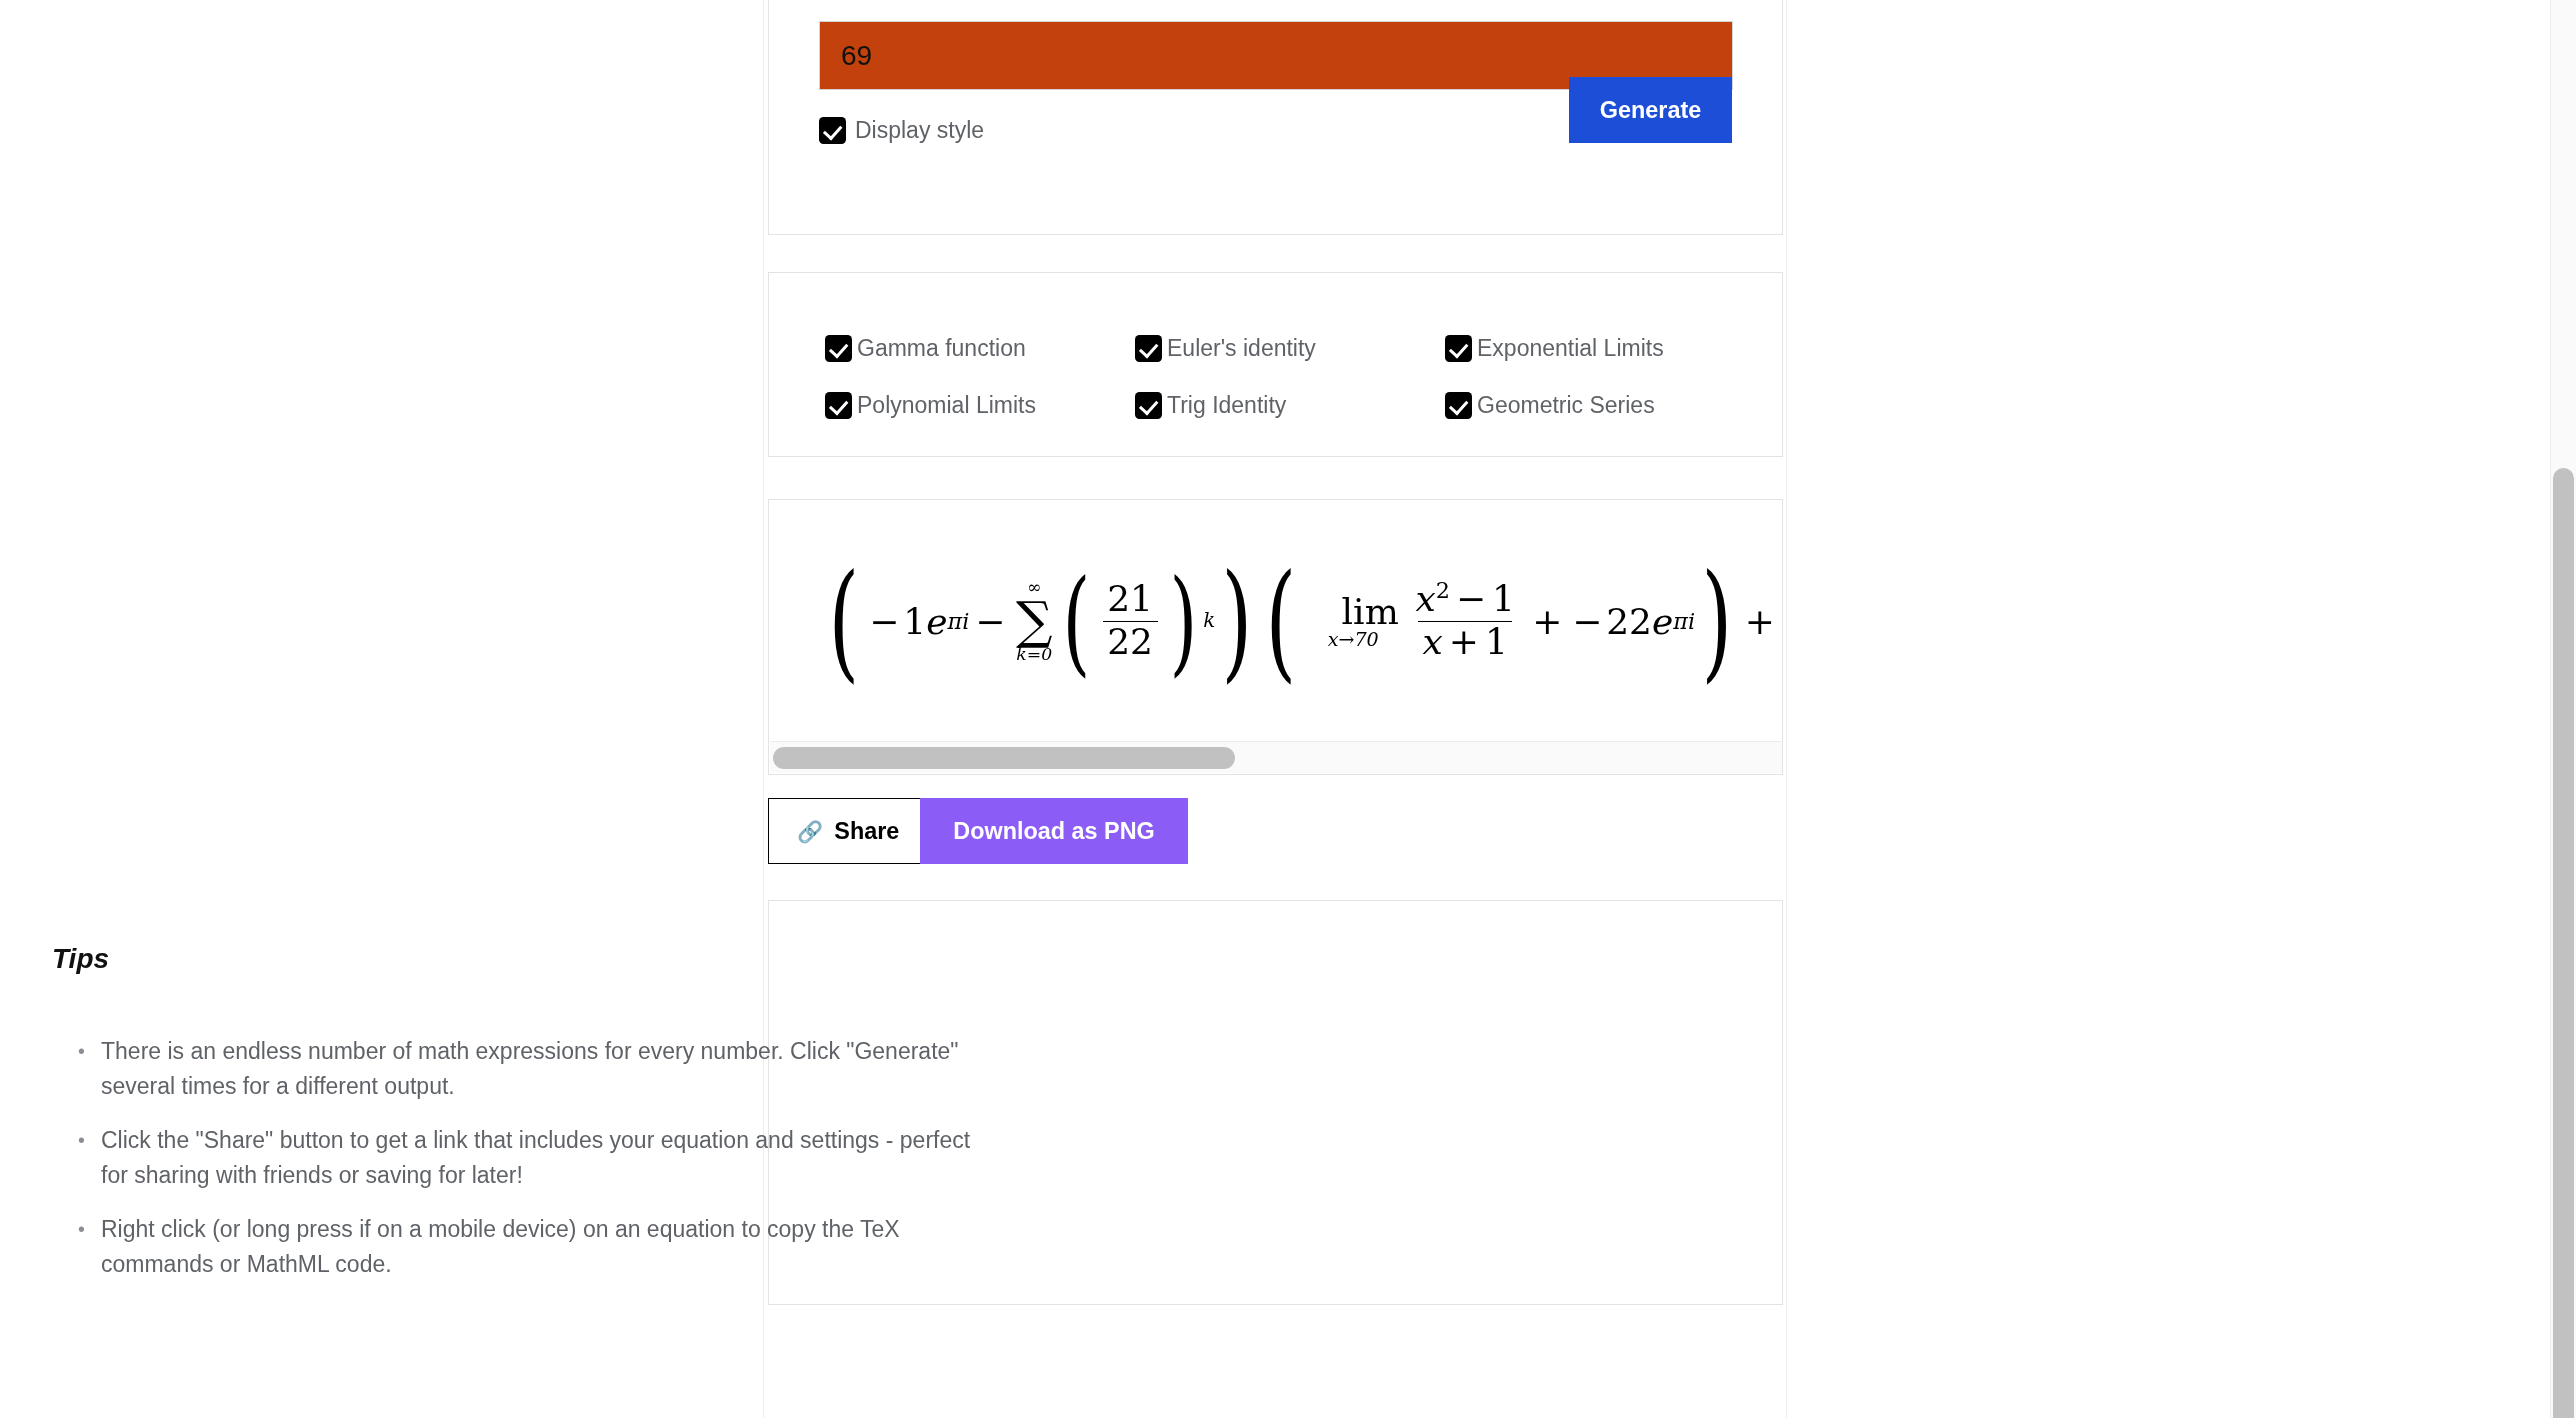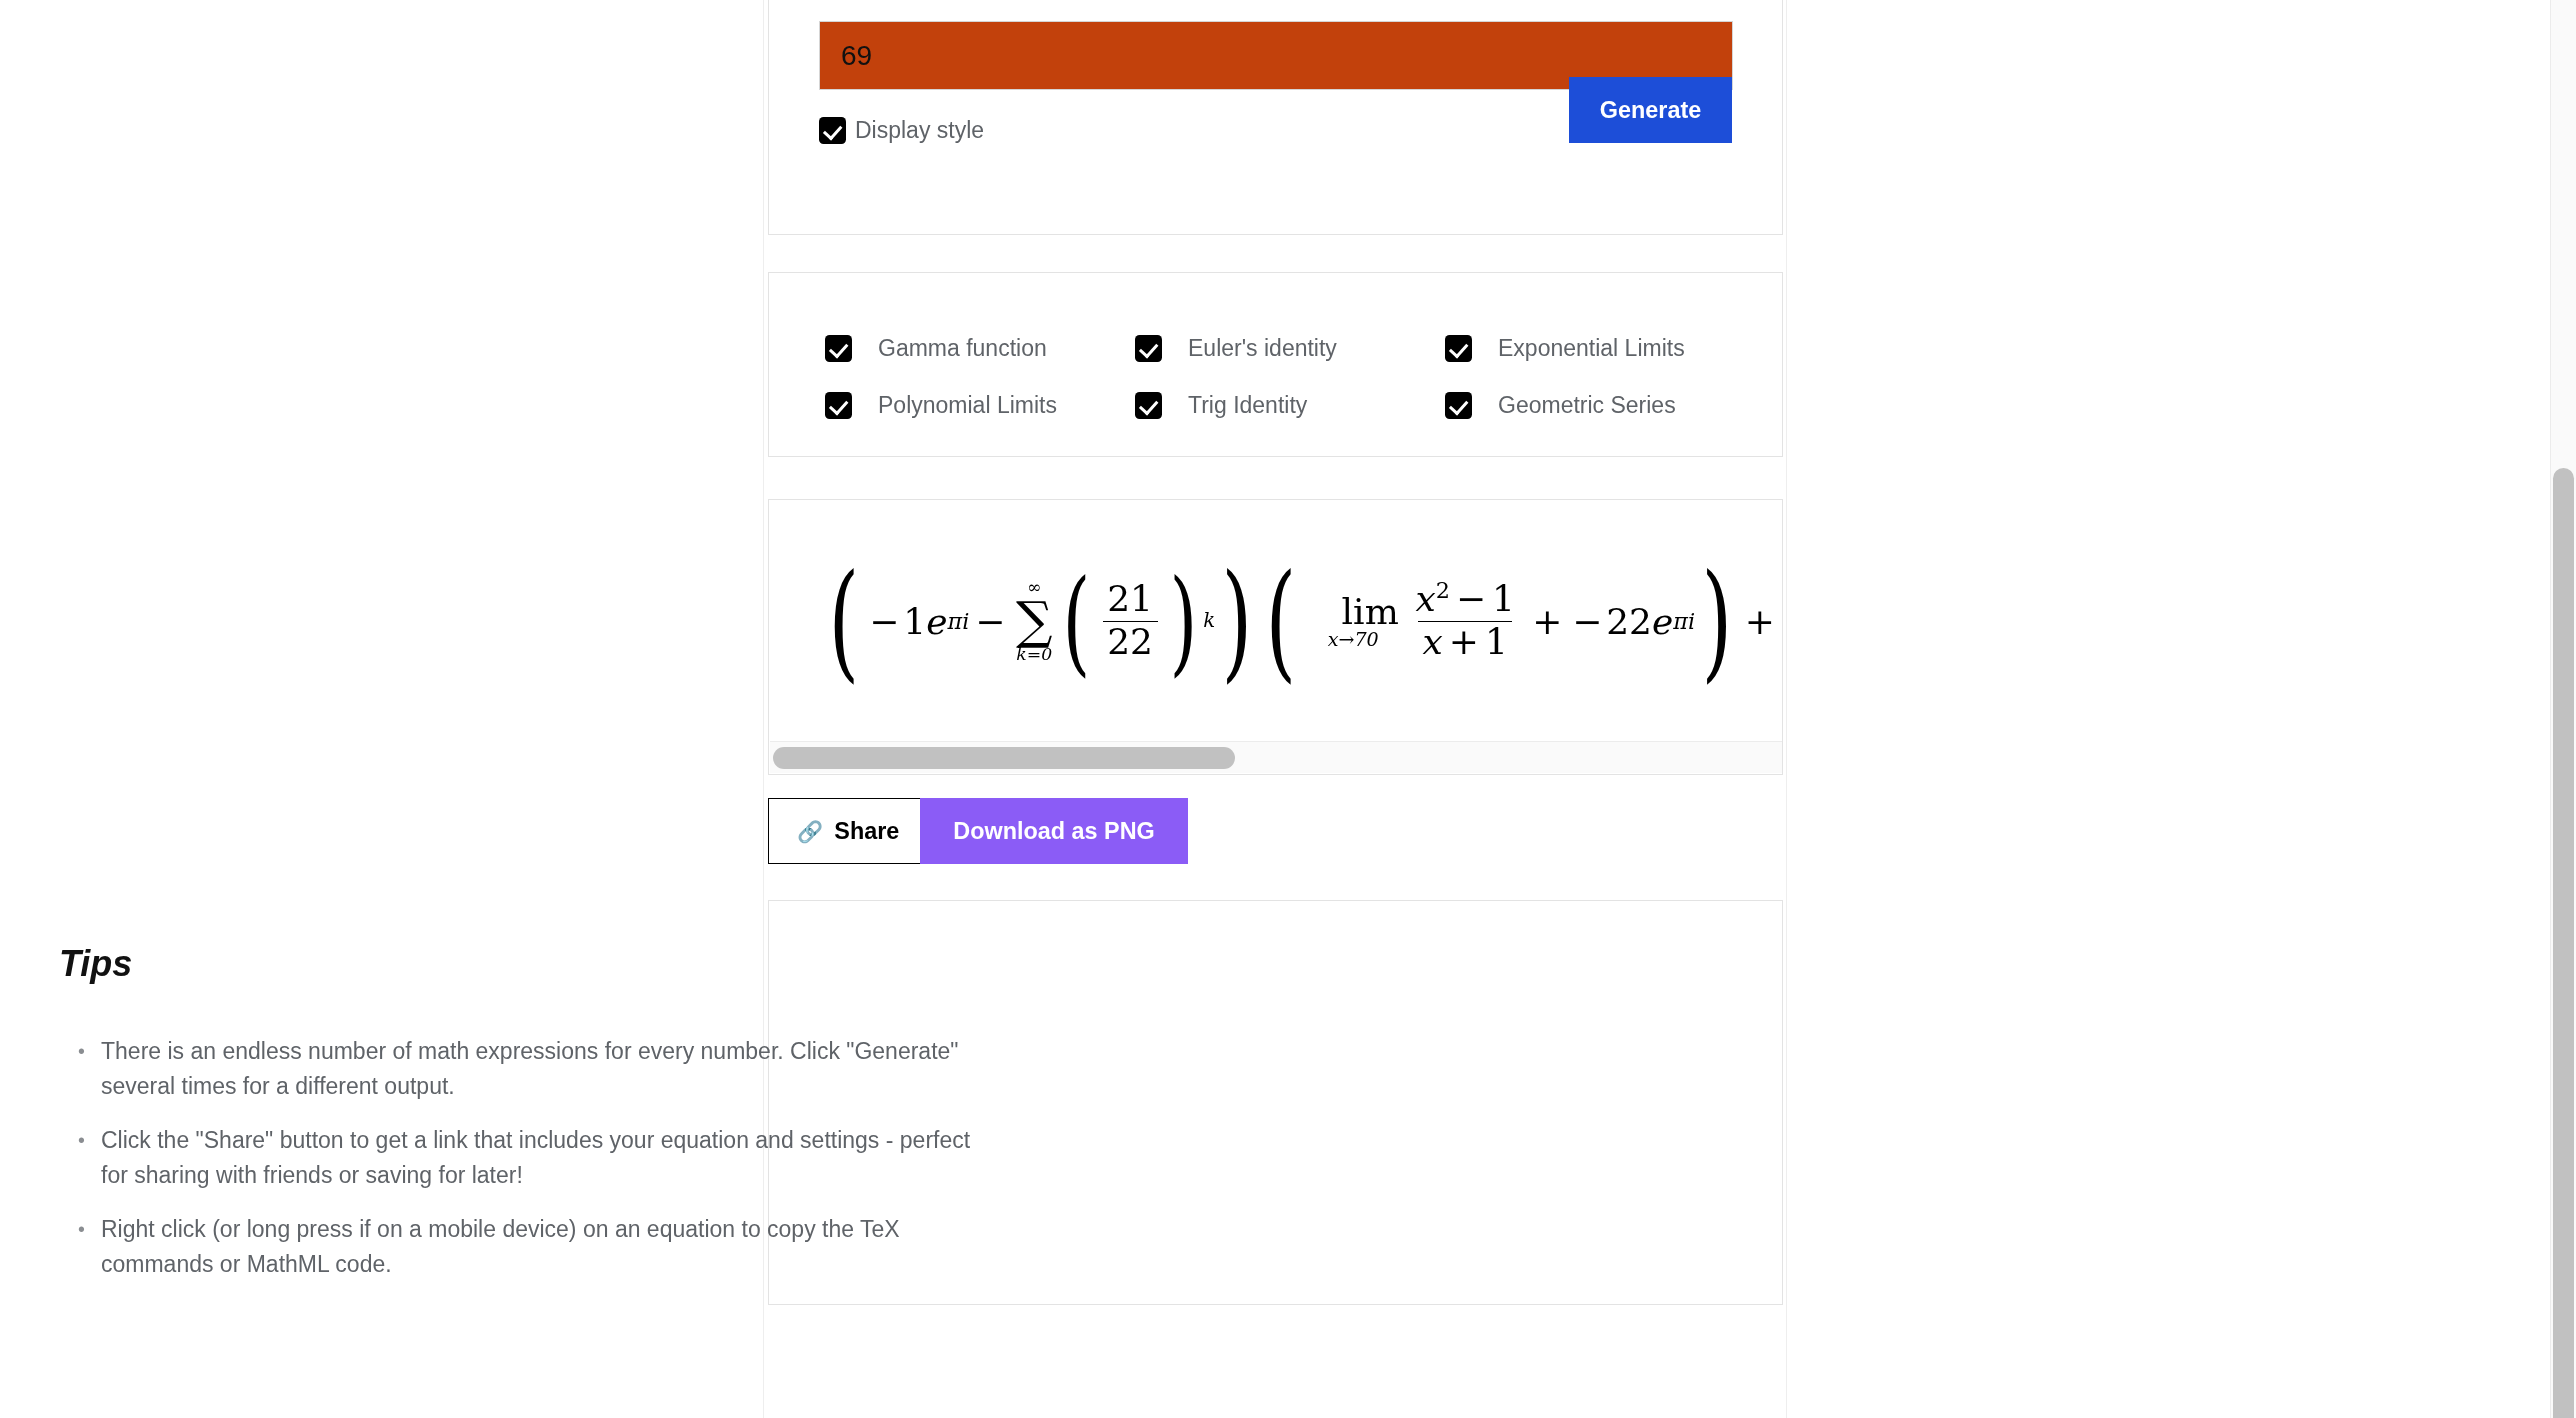--- a/index.html
+++ b/index.html
@@ -126,21 +126,21 @@
     left: 56px; top: 47px;
     width: 914px;
     display: grid;
     grid-template-columns: 310px 310px 295px;
     grid-auto-rows: 57px;
     align-items: center;
   }
   .feature-item {
     display: flex;
     align-items: center;
-    gap: 26px;
+    gap: 5px;
     cursor: pointer;
     text-align: right;
   }
 
   
   #card-equation {
     left: 768px; top: 499px;
     width: 1015px; height: 276px;
     overflow: hidden;
   }
@@ -262,22 +262,22 @@
   }
   #share-icon { font-size: 21px; line-height: 1; }
 
   
   #card-tips {
     left: 768px; top: 900px;
     width: 1015px; height: 405px;
   }
   #tips-title {
     position: absolute;
-    left: 59px; top: 943px;
-    font-size: 36px;
+    left: 52px; top: 943px;
+    font-size: 28px;
     font-weight: 700;
     font-style: italic;
     color: #111111;
   }
   #tips-list {
     position: absolute;
     left: 50px; top: 1018px;
     width: 922px;
     margin: 16px;
     padding: 0 0 0 35px;

